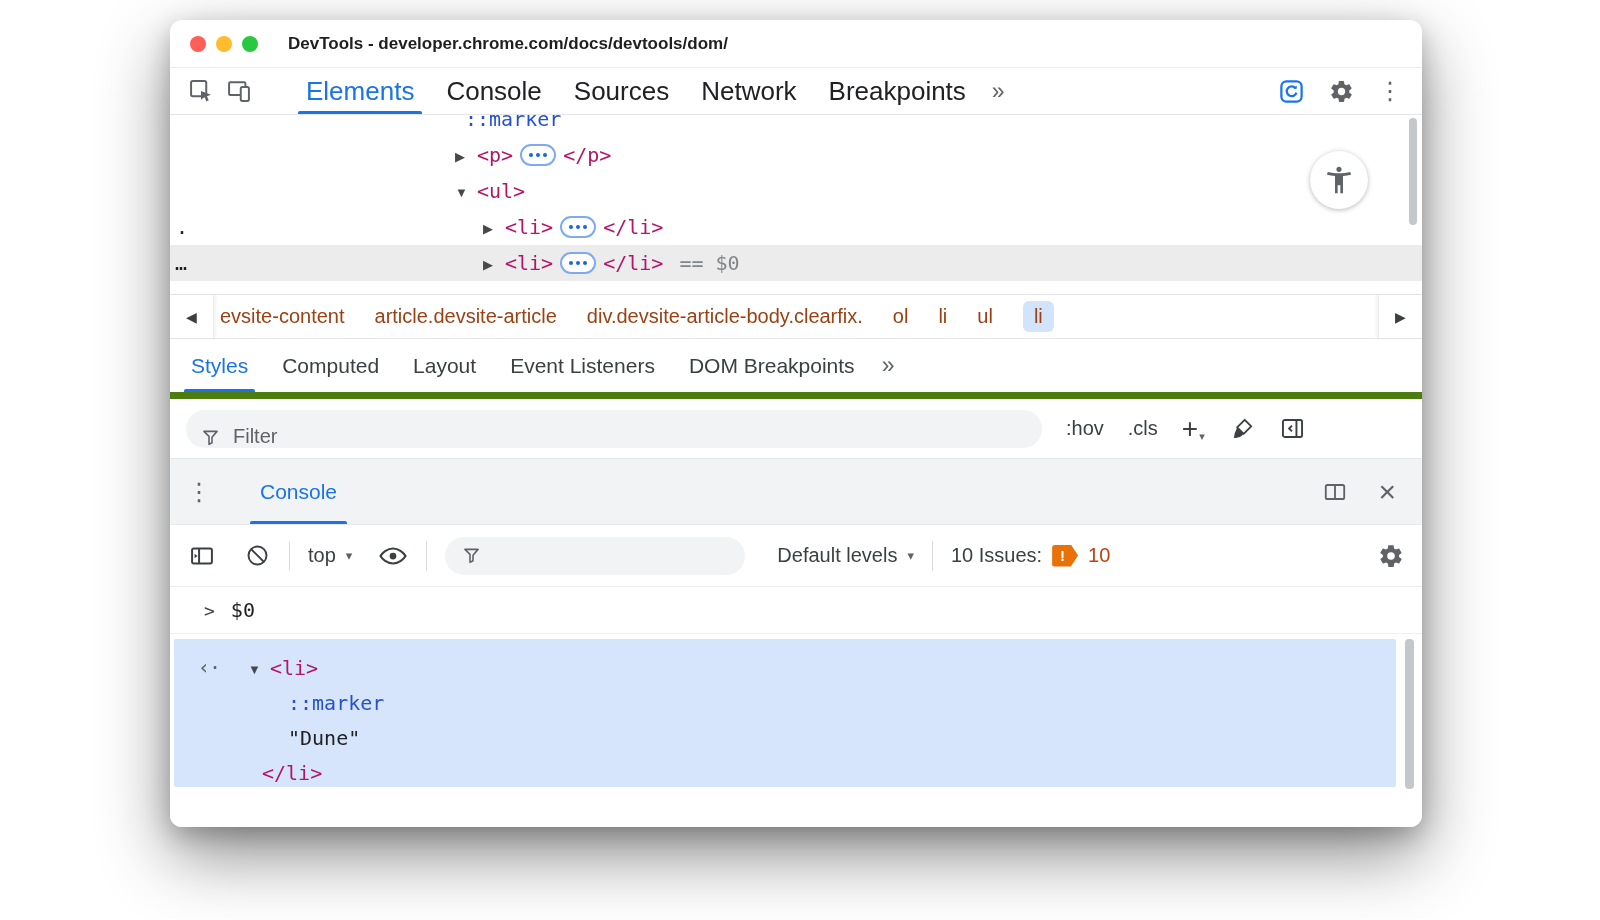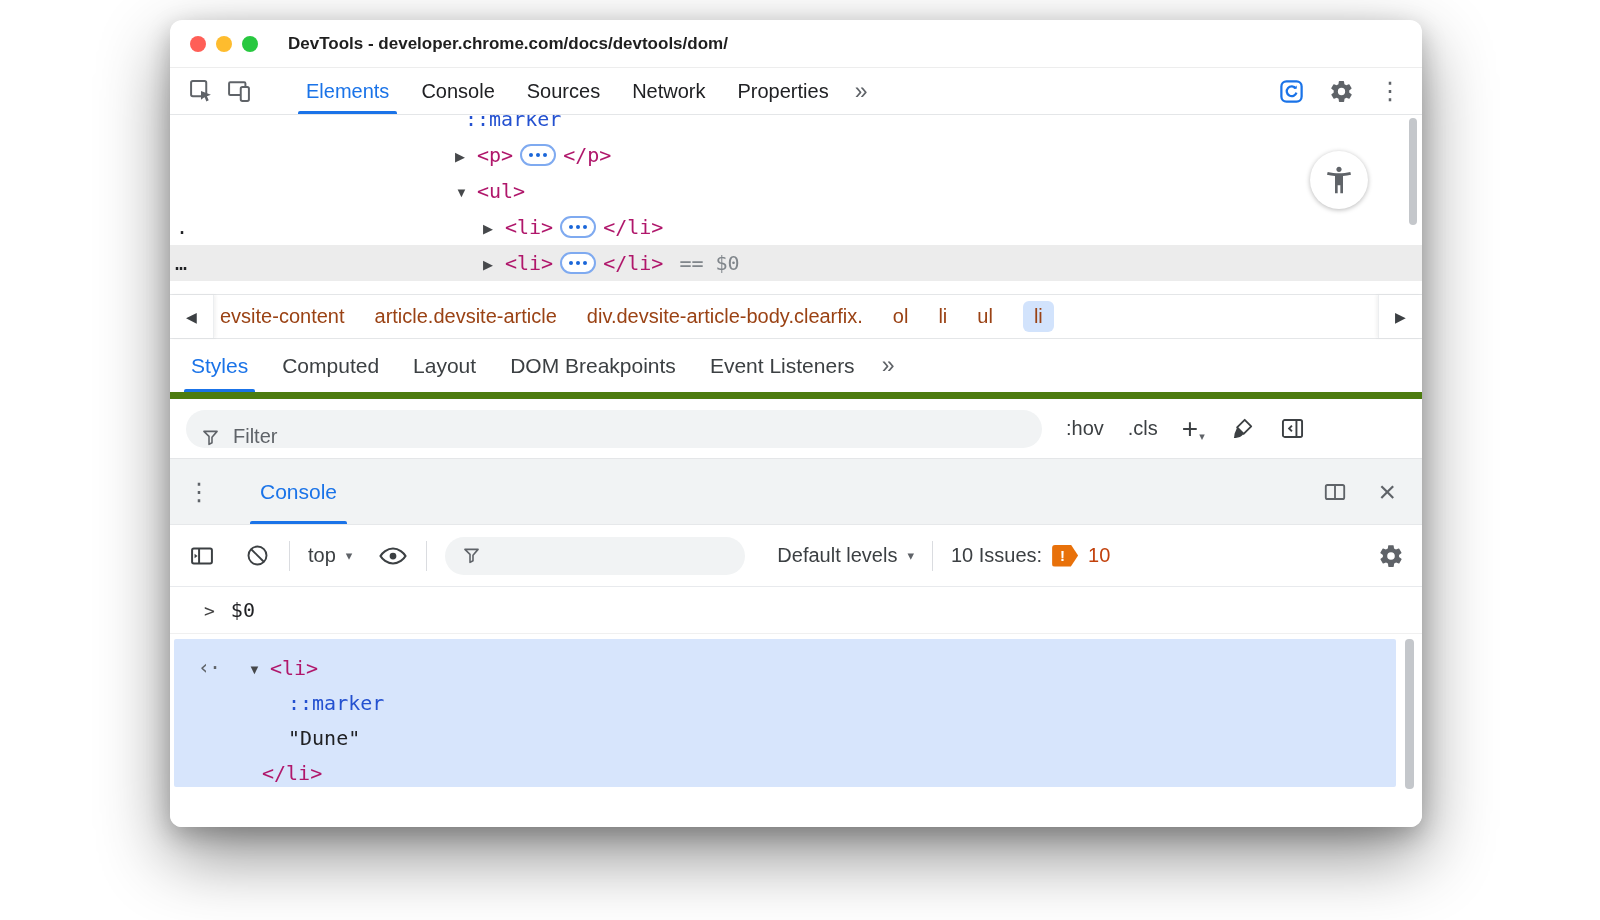--- a/index.html
+++ b/index.html
@@ -12,21 +12,21 @@
   .titlebar{height:48px;display:flex;align-items:center;padding:0 20px;border-bottom:1px solid #ededed;}
   .lights{display:flex;align-items:center;gap:10px;}
   .light{width:16px;height:16px;border-radius:50%;display:inline-block;}
   .light.red{background:#ff5f57}.light.yellow{background:#febc2e}.light.green{background:#28c840}
   .window-title{margin-left:30px;font-size:17px;font-weight:bold;color:#1f1f1f;}
 
   
   .main-toolbar{height:47px;display:flex;align-items:stretch;border-bottom:1px solid #e4e6e8;padding-left:12px;}
   .tool-icon{width:38px;display:flex;align-items:center;justify-content:center;color:#5f6368;}
   .main-tabs{display:flex;margin-left:32px;}
-  .main-tab{display:flex;align-items:center;padding:0 16px;font-size:20px;color:#202124;position:relative;}
+  .main-tab{display:flex;align-items:center;padding:0 16px;font-size:26px;color:#202124;position:relative;}
   .main-tab.active{color:#1a73e8;}
   .main-tab.active::after{content:"";position:absolute;left:8px;right:8px;bottom:0;height:3px;background:#1a73e8;border-radius:2px 2px 0 0;}
   .more-btn{display:flex;align-items:center;padding:0 10px;font-size:23px;color:#5f6368;}
   .toolbar-right{margin-left:auto;display:flex;align-items:center;gap:24px;padding-right:20px;color:#5f6368;}
   .kebab{font-size:24px;color:#5f6368;line-height:1;}
 
   
   .elements-panel{position:relative;height:179px;overflow:hidden;font-family:"DejaVu Sans Mono",monospace;font-size:20px;color:#202124;}
   .tree-row{position:absolute;left:0;right:0;height:36px;line-height:36px;white-space:nowrap;}
   .row-pseudo{top:-14px;padding-left:295px;color:#2451d0;}
@@ -135,21 +135,21 @@
       <div class="main-tab">
           <span>Console</span>
         </div>
       <div class="main-tab">
           <span>Sources</span>
         </div>
       <div class="main-tab">
           <span>Network</span>
         </div>
       <div class="main-tab">
-          <span>Properties</span>
+          <span>Breakpoints</span>
         </div>
     </div>
     <span class="more-btn">»</span>
     <div class="toolbar-right">
       <span style="color:#1a73e8;">
         <svg width="27" height="27" viewBox="0 0 24 24" fill="none" stroke="currentColor" stroke-width="2">
           <rect x="3" y="3" width="18" height="18" rx="4.5"></rect>
           <path d="M15.8 9.3A4.4 4.4 0 1 0 16.4 13"></path>
           <path d="M16.6 6.6v3h-3z" fill="currentColor" stroke="none"></path>
         </svg>
@@ -221,24 +221,24 @@
     <div class="styles-tab active">
         <span>Styles</span>
       </div>
     <div class="styles-tab">
         <span>Computed</span>
       </div>
     <div class="styles-tab">
         <span>Layout</span>
       </div>
     <div class="styles-tab">
+        <span>Event Listeners</span>
+      </div>
+    <div class="styles-tab">
         <span>DOM Breakpoints</span>
-      </div>
-    <div class="styles-tab">
-        <span>Event Listeners</span>
       </div>
     <span class="more-btn">»</span>
   </div>
 
   <div class="filter-row">
     <div class="filter-pill">
       <span>
         <svg width="21" height="21" viewBox="0 0 24 24" fill="none" stroke="#5f6368" stroke-width="1.8" stroke-linejoin="round">
             <path d="M4.5 5h15l-5.8 6.7V18l-3.4 1.9v-9.2z"></path>
           </svg>

